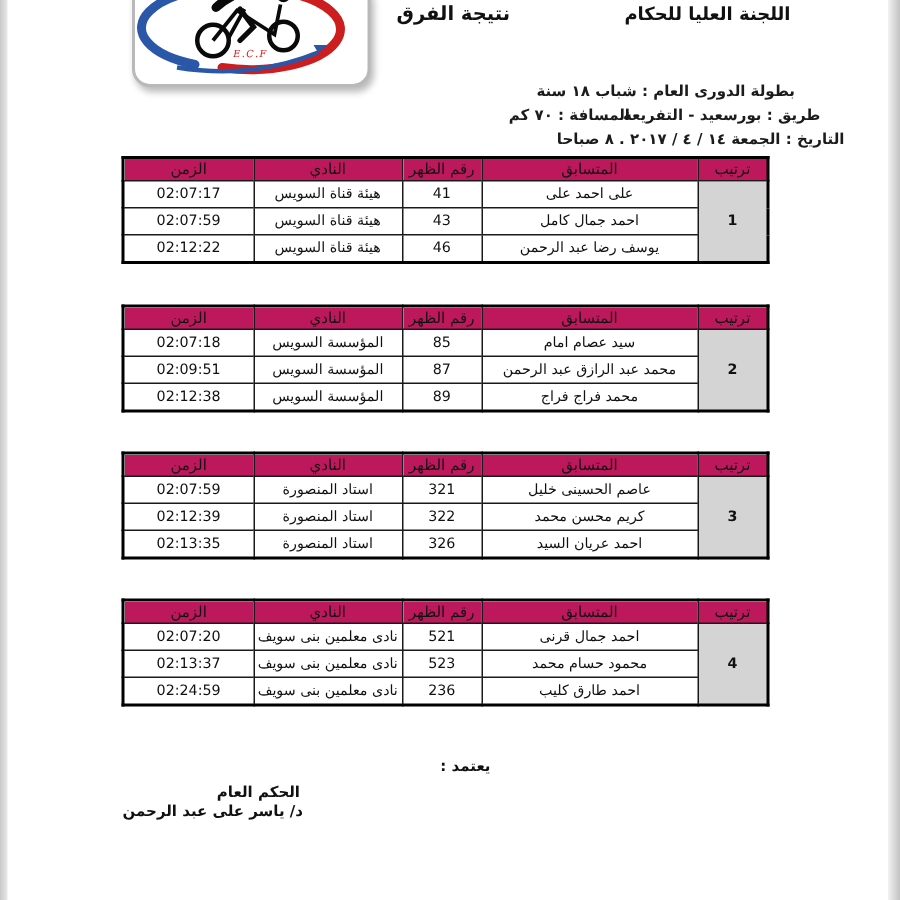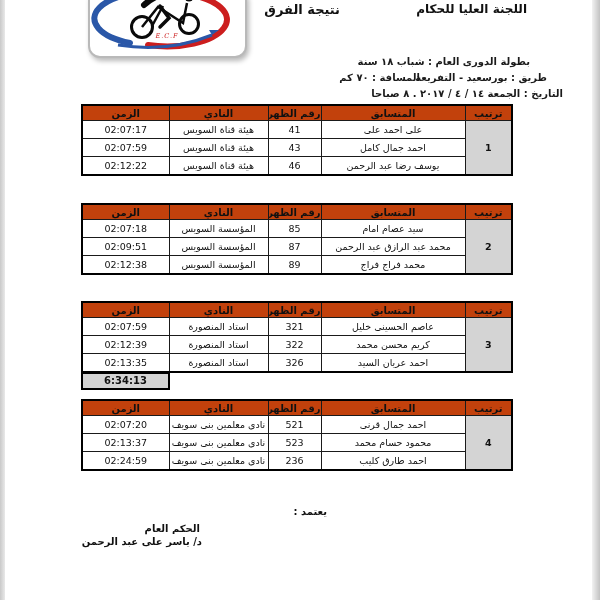--- a/index.html
+++ b/index.html
@@ -30,21 +30,21 @@
   .l-champ{top:56px;right:70px;}
   .l-dist{top:72px;right:180px;}
   .l-date{top:88px;right:37px;}
   
   .tbl-block{position:absolute;left:81px;width:430px;}
   .t1{top:104px}.t2{top:203px}.t3{top:301px}.t4{top:399px}
   table.rt{border-collapse:collapse;width:430px;table-layout:fixed;
     border:2px solid #000;}
   table.rt td{border:1px solid #1a1a1a;text-align:center;vertical-align:middle;
     padding:0;height:17px;font-size:9.5px;overflow:hidden;white-space:nowrap;}
-  table.rt tr.hd td{background:#c2410c;font-weight:bold;height:14px;font-size:10px;}
+  table.rt tr.hd td{background:#be185d;font-weight:normal;height:14px;font-size:10px;}
   td.rankcell{background:#d4d4d4;font-weight:bold;font-size:11px;
     font-family:"DejaVu Sans","Liberation Sans",sans-serif;}
   td.num{font-size:10px;font-family:"DejaVu Sans","Liberation Sans",sans-serif;direction:ltr;}
   .total-cell{
     width:85px;height:14px;border:2px solid #000;border-top:1px solid #000;
     background:#d4d4d4;text-align:center;font-size:10px;font-weight:600;
     line-height:14px;direction:ltr;
   }
   
   .sig-approved{top:506px;right:273px;font-size:10px;font-weight:bold;}
@@ -195,21 +195,20 @@
       <td class="num">02:12:39</td>
     </tr>
     <tr>
       <td>احمد عريان السيد</td>
       <td class="num">326</td>
       <td>استاد المنصورة</td>
       <td class="num">02:13:35</td>
     </tr>
   </tbody>
     </table>
-  <div class="total-cell">6:34:13</div>
 </div>
 
 <div class="tbl-block t4">
   <table class="rt" dir="rtl">
     <colgroup>
         <col style="width:47px">
         <col style="width:144px">
         <col style="width:53px">
         <col style="width:99px">
         <col style="width:87px">

